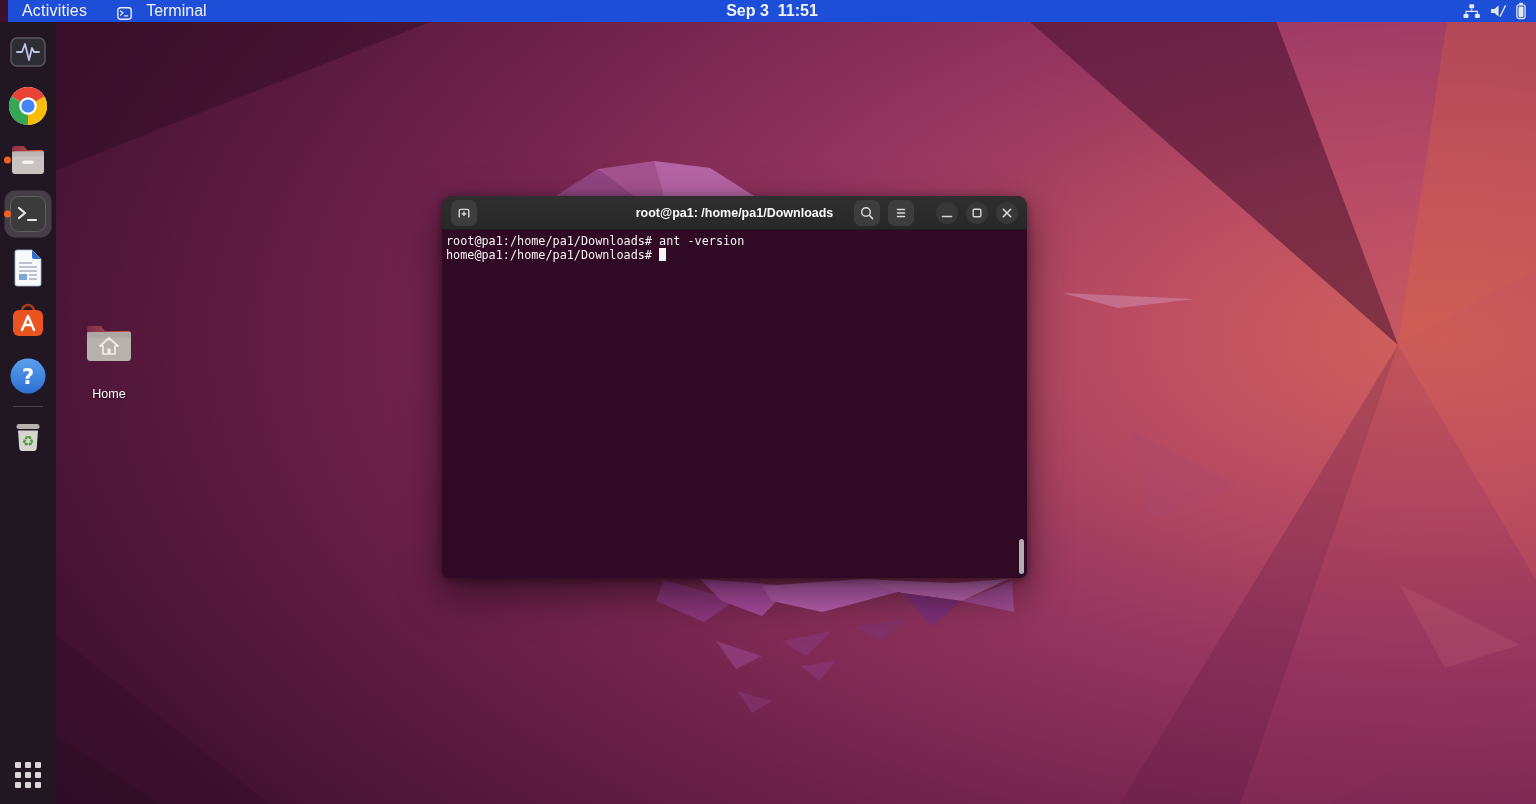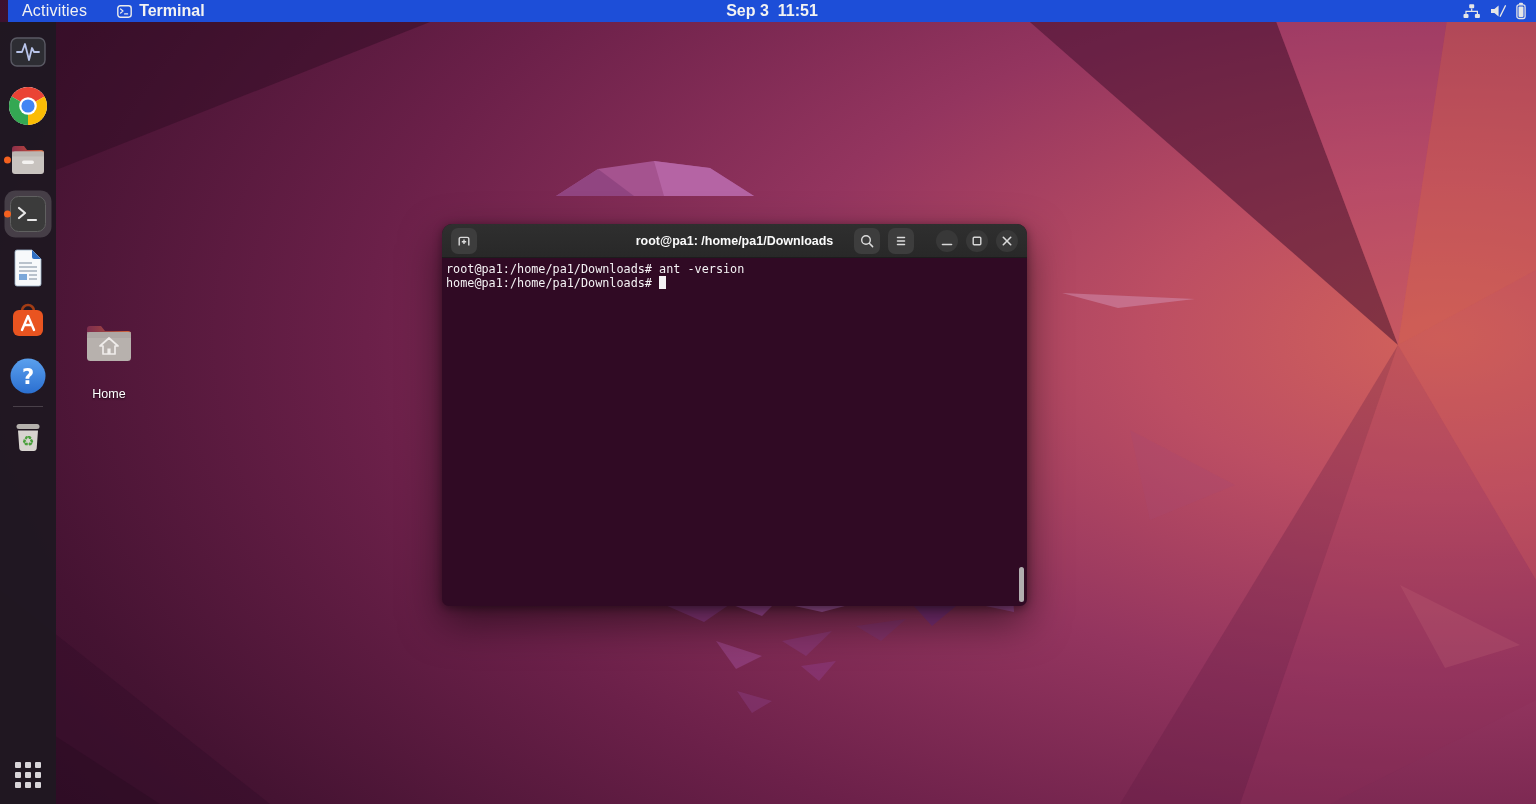--- a/index.html
+++ b/index.html
@@ -6,21 +6,21 @@
   html,body { width:1536px; height:804px; overflow:hidden; background:#000;
     font-family:"Liberation Sans","DejaVu Sans",sans-serif; }
   .desktop { position:absolute; inset:0; }
   .wallpaper { position:absolute; left:0; top:0; display:block; }
 
   
   .topbar { position:absolute; top:0; left:0; right:0; height:22px; background:#1d4ed8;
     color:#f2f2f2; display:flex; align-items:center; font-size:16px; z-index:60;margin-left:8px; }
   .tb-left { display:flex; align-items:center; gap:30px; padding-left:14px; }
   .tb-activities { letter-spacing:.2px; }
-  .tb-app { display:flex; align-items:center; gap:7px; font-weight:700; }
+  .tb-app { display:flex; align-items:flex-end; gap:14px; font-weight:400; }
   .tb-clock { position:absolute; left:50%; transform:translateX(-50%); font-weight:700; white-space:pre; }
   .tb-right { margin-left:auto; display:flex; align-items:center; gap:8px; padding-right:9px; }
   .tb-right svg { display:block; }
 
   
   .dock { position:absolute; left:0; top:22px; bottom:0; width:56px;
     background:rgba(31,24,33,0.96); z-index:50; display:flex; flex-direction:column; padding-top:3px; }
   .dock-item { position:relative; width:56px; height:54px; display:flex; align-items:center; justify-content:center; flex:0 0 auto; }
   .dock-item svg { display:block; position:relative; z-index:2; }
   .running-dot { position:absolute; left:4px; top:50%; transform:translateY(-50%);
@@ -32,21 +32,21 @@
     display:flex; align-items:center; justify-content:center; }
 
   
   .desktop-icon { position:absolute; left:81px; top:321px; width:56px; text-align:center; z-index:5; cursor:default; }
   .desktop-icon .label { margin-top:18px; font-size:12.5px; color:#fff;
     text-shadow:0 1px 2px rgba(0,0,0,.85); }
 
   
   .window { position:absolute; left:442px; top:196px; width:585px; height:382px;
     border-radius:10px 10px 7px 7px; background:#300a24; z-index:20; overflow:hidden;
-    box-shadow:0 16px 40px rgba(0,0,0,.5), 0 2px 10px rgba(0,0,0,.4);margin-top:28px; }
+    box-shadow:0 16px 40px rgba(0,0,0,.5), 0 2px 10px rgba(0,0,0,.4); }
   .titlebar { position:relative; height:34px; background:linear-gradient(#2f2f2f,#282828);
     border-bottom:1px solid #1c1c1c; display:flex; align-items:center; padding:0 9px; }
   .win-title { position:absolute; left:50%; transform:translateX(-50%); color:#fbfbfb;
     font-weight:700; font-size:12.5px; white-space:nowrap; }
   .sq-btn { width:26px; height:26px; border-radius:7px; background:#3d3d3d; border:none;
     display:flex; align-items:center; justify-content:center; padding:0; }
   .ci-btn { width:22px; height:22px; border-radius:50%; background:#383838; border:none;
     display:flex; align-items:center; justify-content:center; padding:0; }
   .tb-group { margin-left:auto; display:flex; align-items:center; gap:8px; }
   .ctrl-gap { width:6px; }

